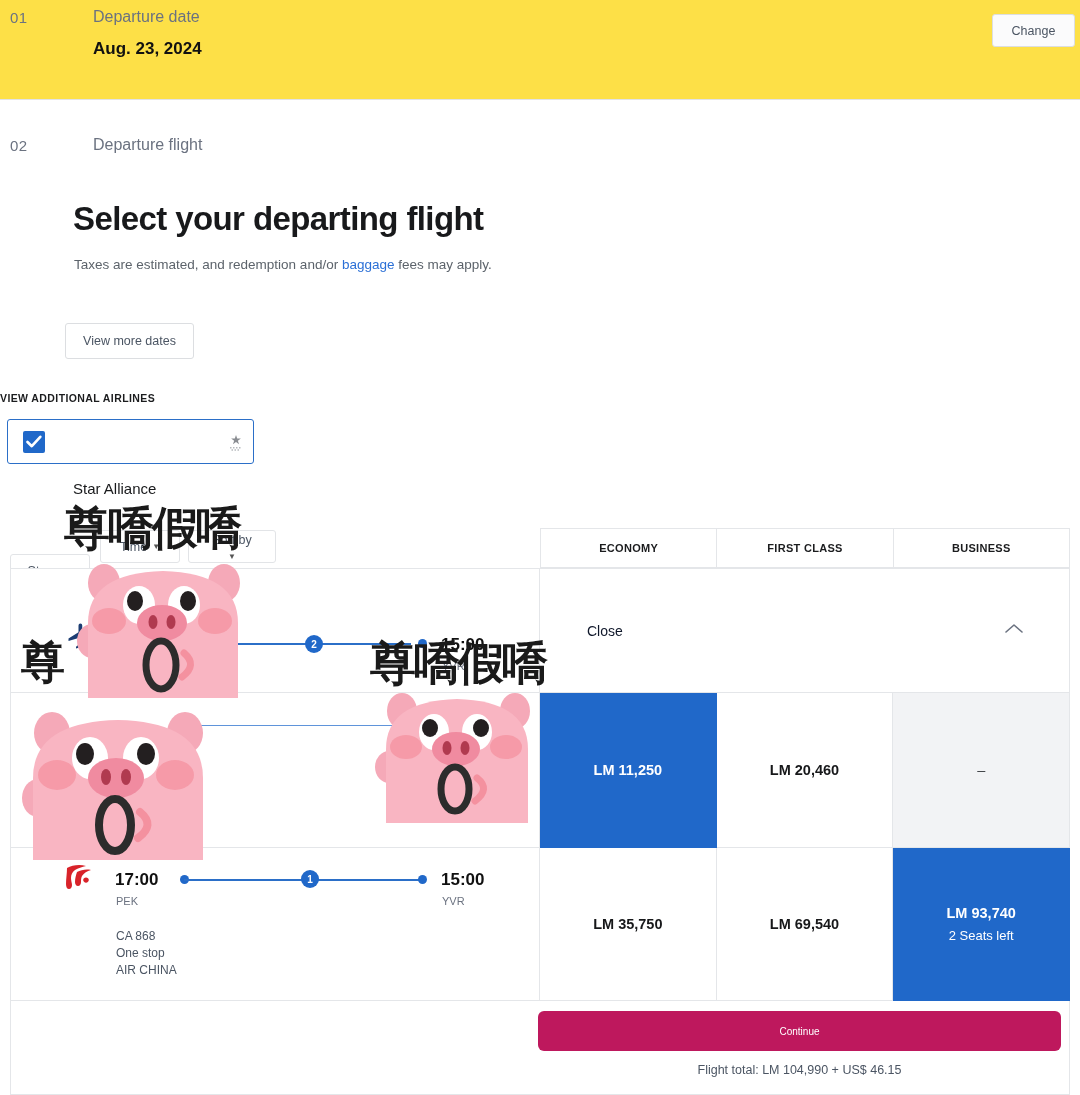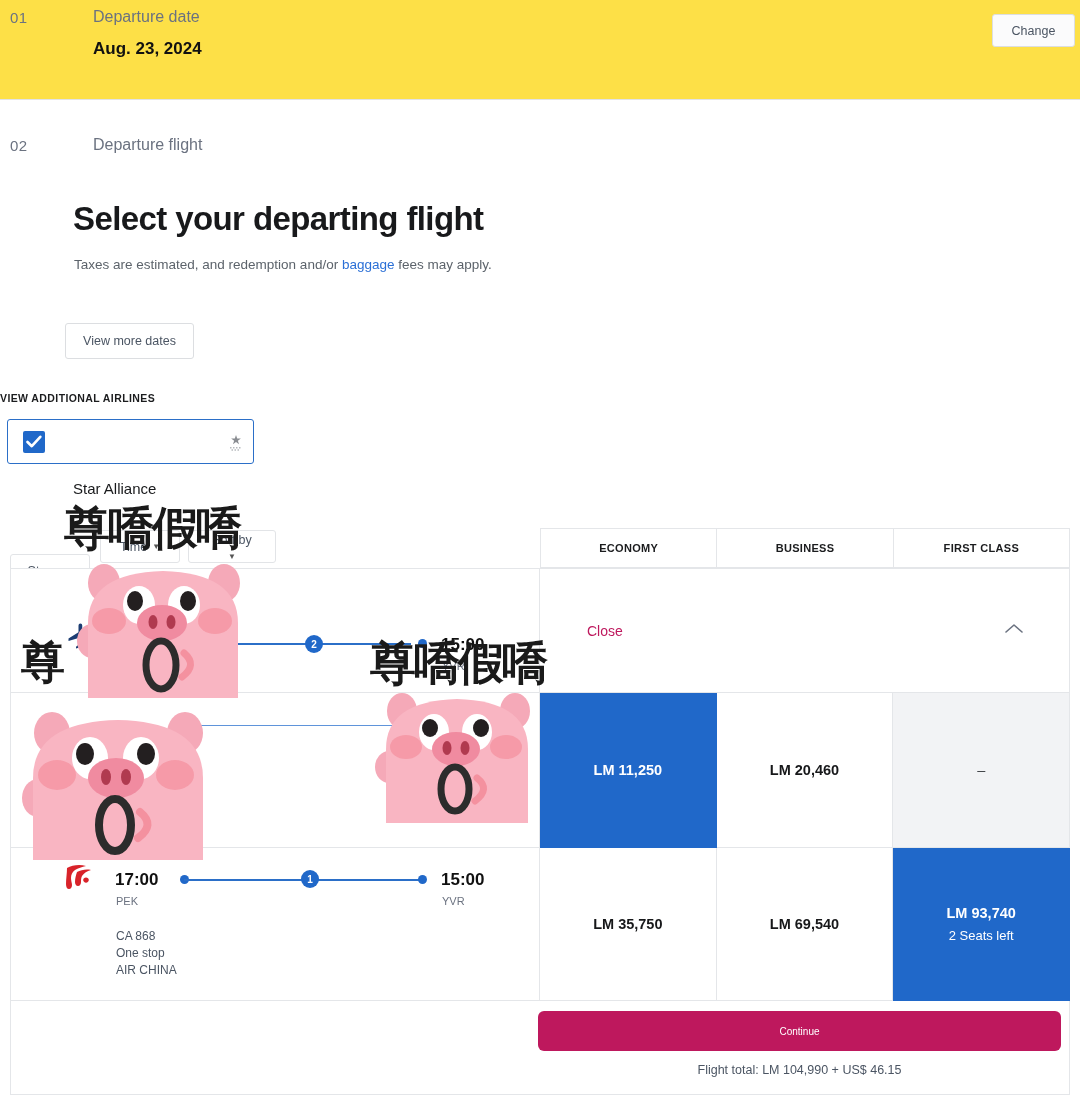--- a/index.html
+++ b/index.html
@@ -135,21 +135,21 @@
   .row1 { top: 40px; }
   .row1 .row-left { height: 125px; border-top: 1px solid #e4e6e9; }
   .row1 .row-right { height: 125px; }
   .closecell {
     width: 530px; height: 125px; background: #fff;
     border: 1px solid #e4e6e9; border-left: none;
     position: relative; cursor: pointer;
   }
   .closecell .ctext {
     position: absolute; left: 47px; top: 54px;
-    font-size: 14px; color: #be185d;
+    font-size: 14px; color: #0f172a;
   }
   .closecell .chev { position: absolute; right: 45px; top: 53px; }
 
   .row2 { top: 165px; }
   .row2 .row-left { height: 155px; }
   .row2 .row-right { height: 155px; }
 
   .row3 { top: 320px; }
   .row3 .row-left { height: 153px; }
   .row3 .row-right { height: 153px; }
@@ -263,22 +263,22 @@
   </div>
   <div class="chip chip-sort">
     <span>Sort by</span>
     <span class="caret">▼</span>
   </div>
 
   <div class="table">
 
     <div class="thead">
       <div class="th">ECONOMY</div>
+      <div class="th">FIRST CLASS</div>
       <div class="th">BUSINESS</div>
-      <div class="th">FIRST CLASS</div>
     </div>
 
     <div class="row row1">
       <div class="row-left">
 
         <svg style="position:absolute;left:55px;top:52px;" width="30" height="30" viewBox="0 0 24 24">
           <path d="M21 16v-2l-8-5V3.5a1.5 1.5 0 0 0-3 0V9l-8 5v2l8-2.5V19l-2 1.5V22l3.5-1 3.5 1v-1.5L13 19v-5.5z" fill="#1c3d73"></path>
         </svg>
         <div class="seg-line" style="left:185px; top:74px; width:215px;"></div>
         <div class="seg-badge" style="left:294px; top:66px;">2</div>

